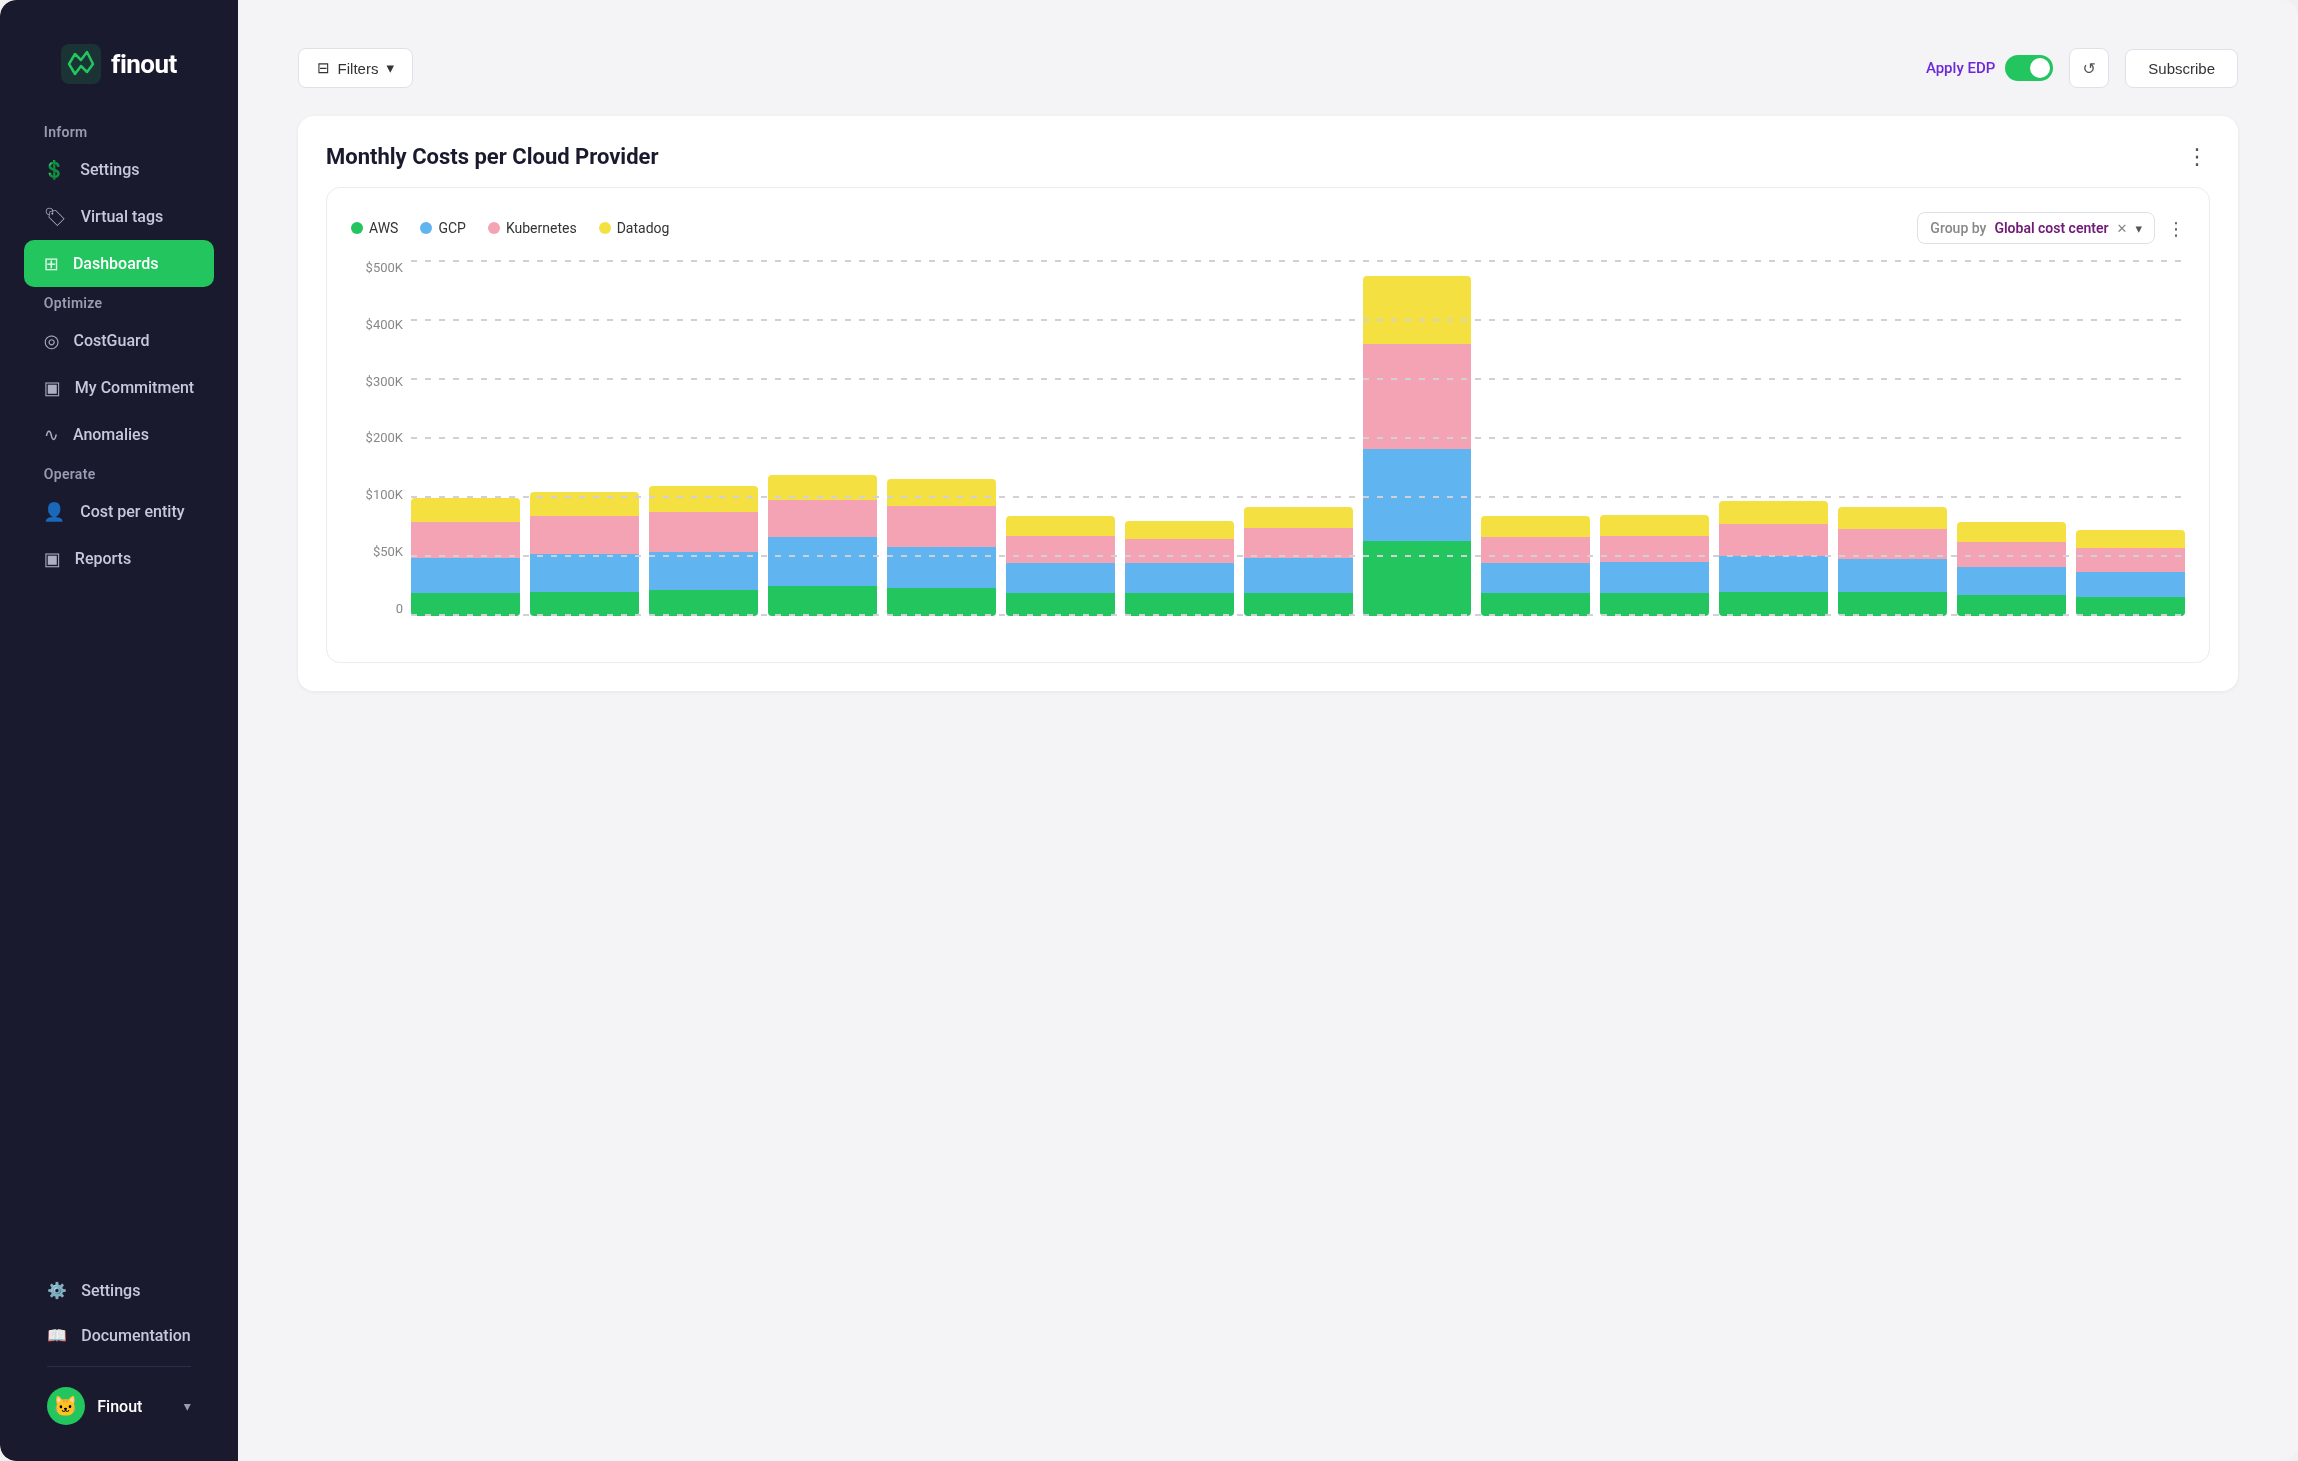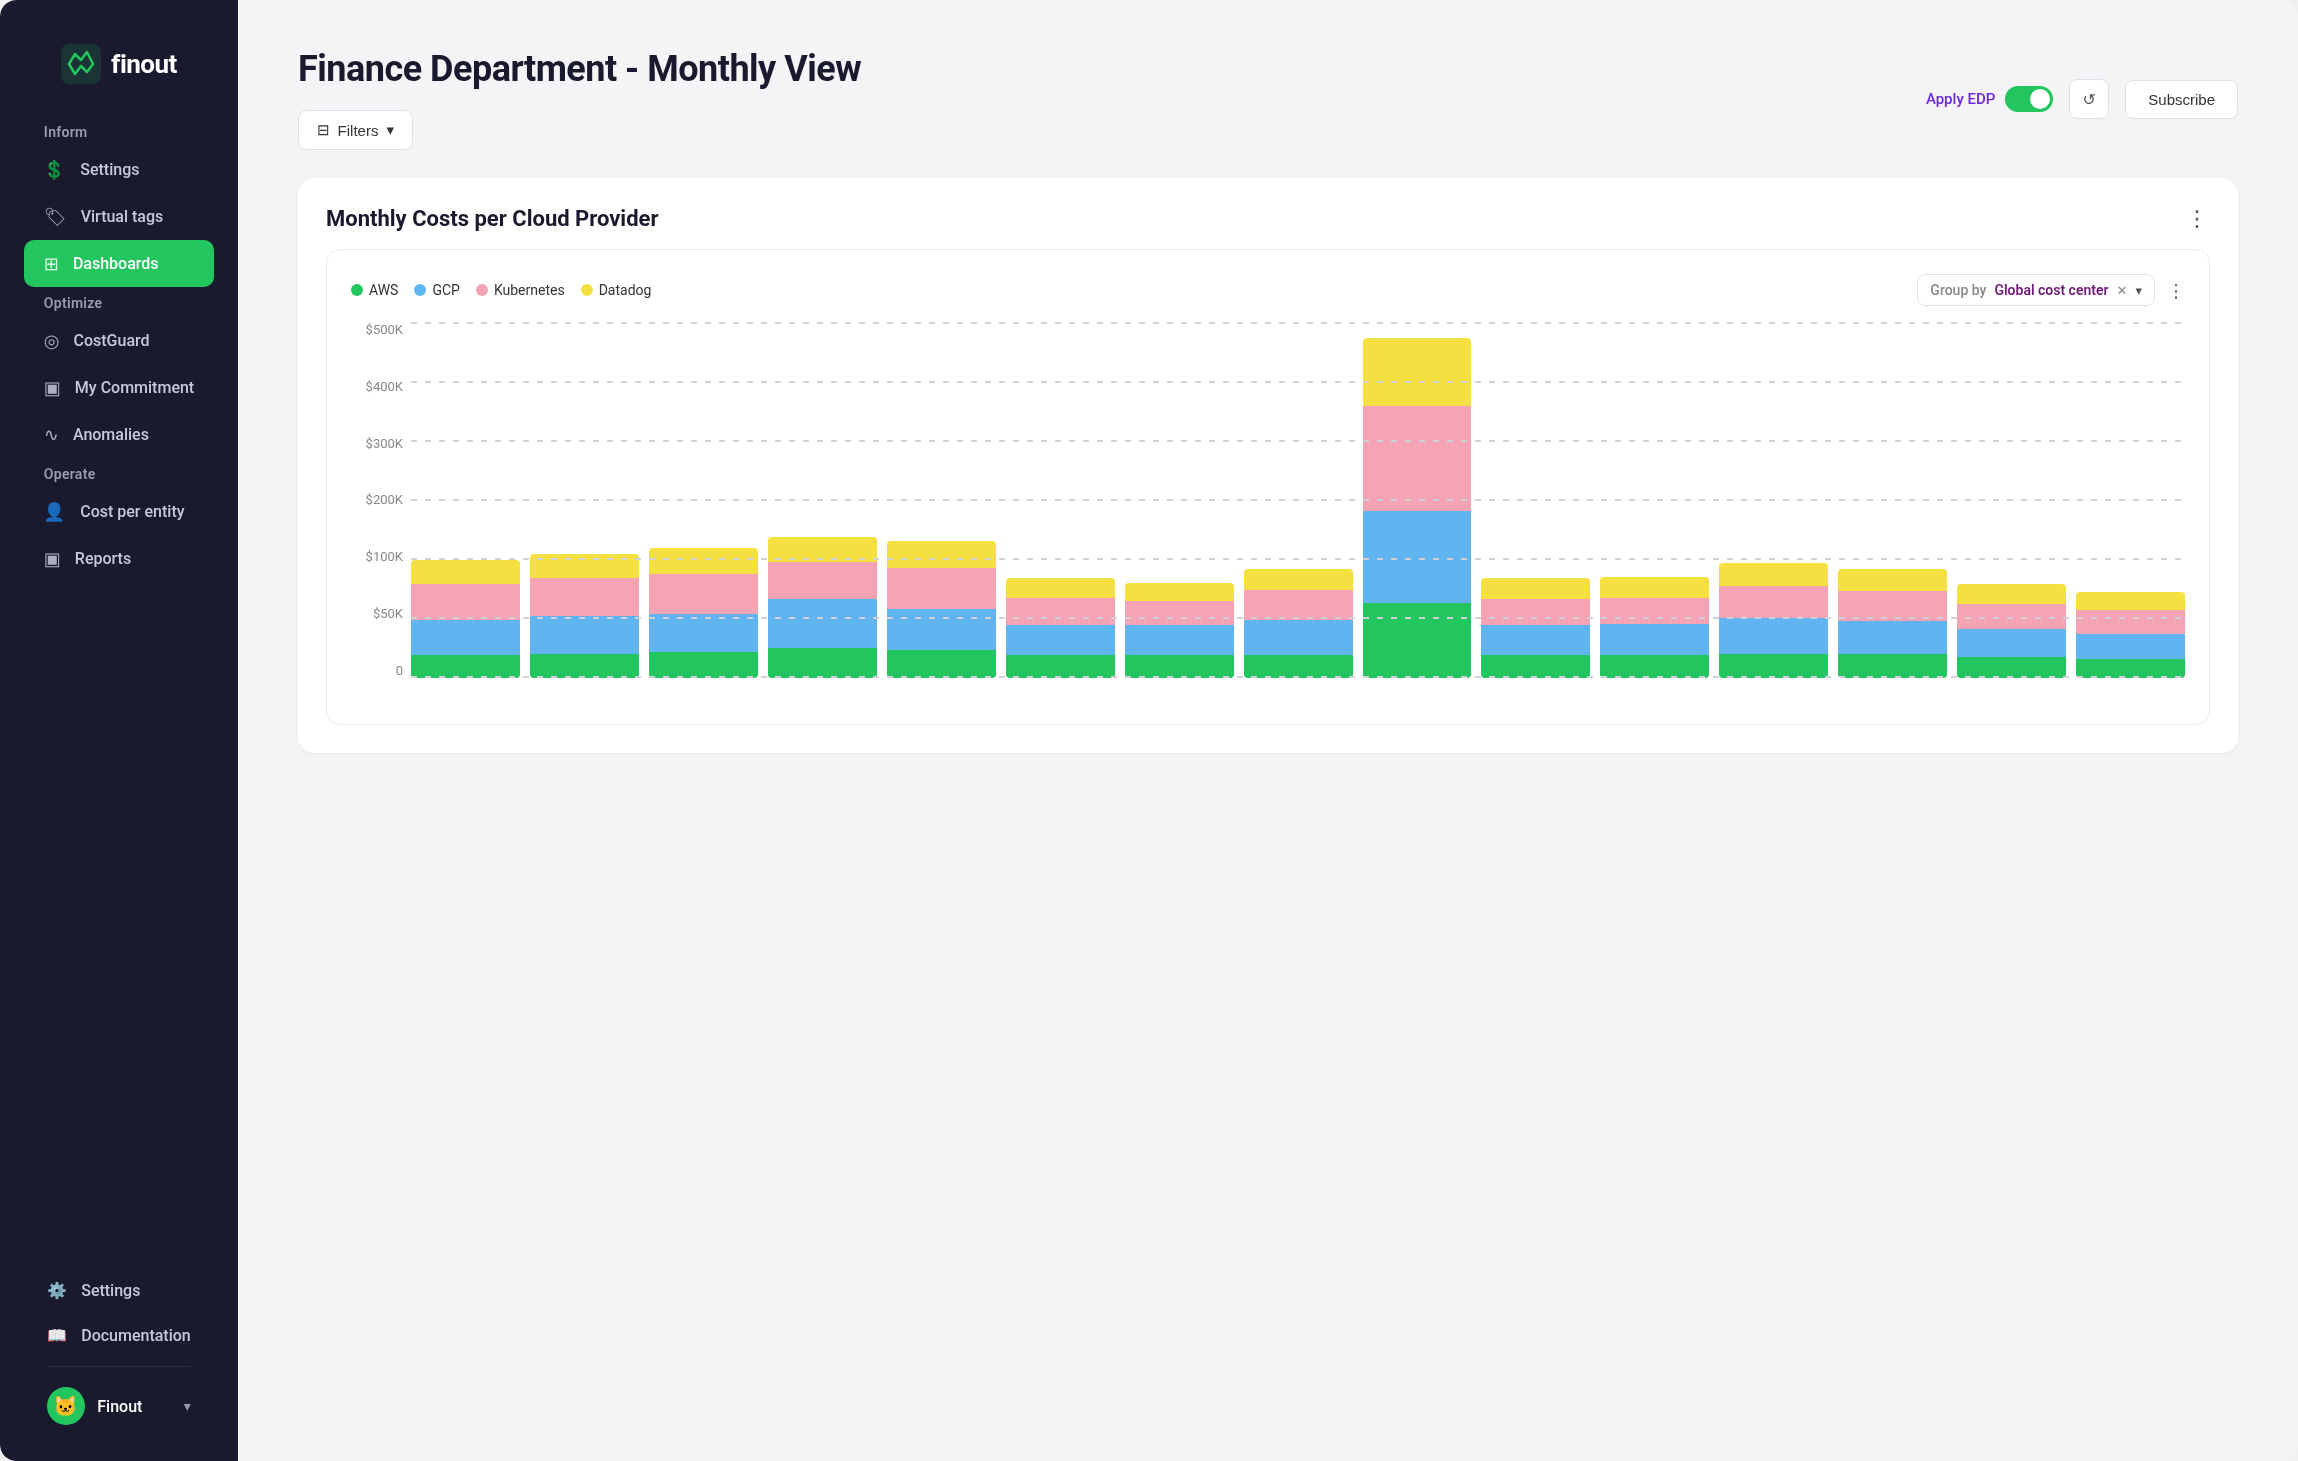--- a/index.html
+++ b/index.html
@@ -266,21 +266,21 @@
     .chart-legend-row {
       display: flex;
       align-items: center;
       justify-content: space-between;
       margin-bottom: 16px;
     }
 
     .legend-items {
       display: flex;
       align-items: center;
-      gap: 16px;
+      gap: 22px;
       justify-content: flex-end;
     }
 
     .legend-dot {
       width: 12px;
       height: 12px;
       border-radius: 50%;
       display: inline-block;
       margin-right: 6px;
     }
@@ -490,21 +490,20 @@
       <div class="avatar">🐱</div>
       <span>Finout</span>
       <span class="user-chevron">▾</span>
     </div>
   </div>
 </nav>
 
 <main class="main">
   <div class="page-header">
     <div style="display:flex;flex-direction:column;gap:20px;">
-      <h1 class="page-title">Finance Department - Monthly View</h1>
       <div style="display:flex;align-items:center;gap:12px;">
         <button class="filter-btn">
           <span>⊟</span>
           <span>Filters</span>
           <span>▾</span>
         </button>
       </div>
     </div>
     <div class="header-right">
       <div class="apply-edp">

